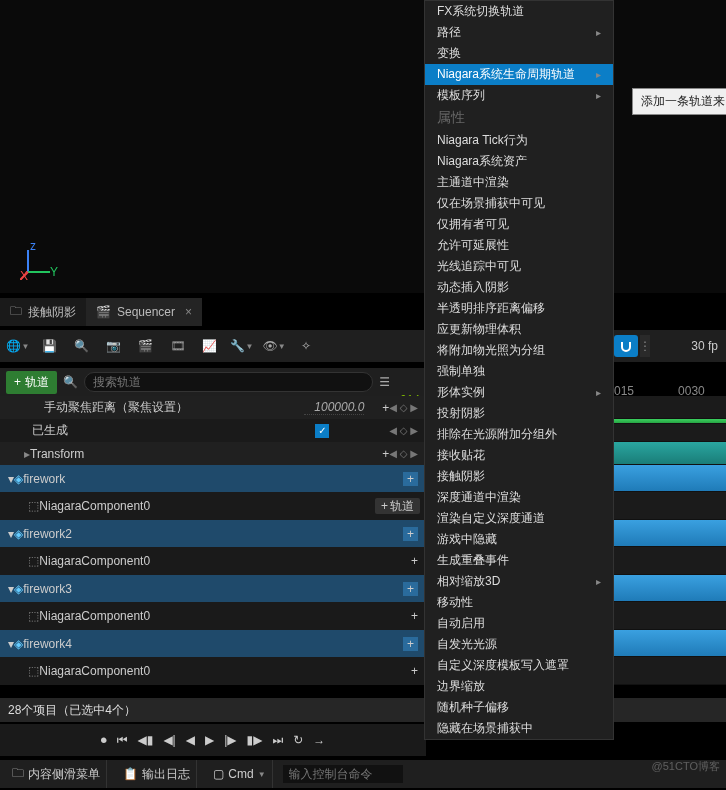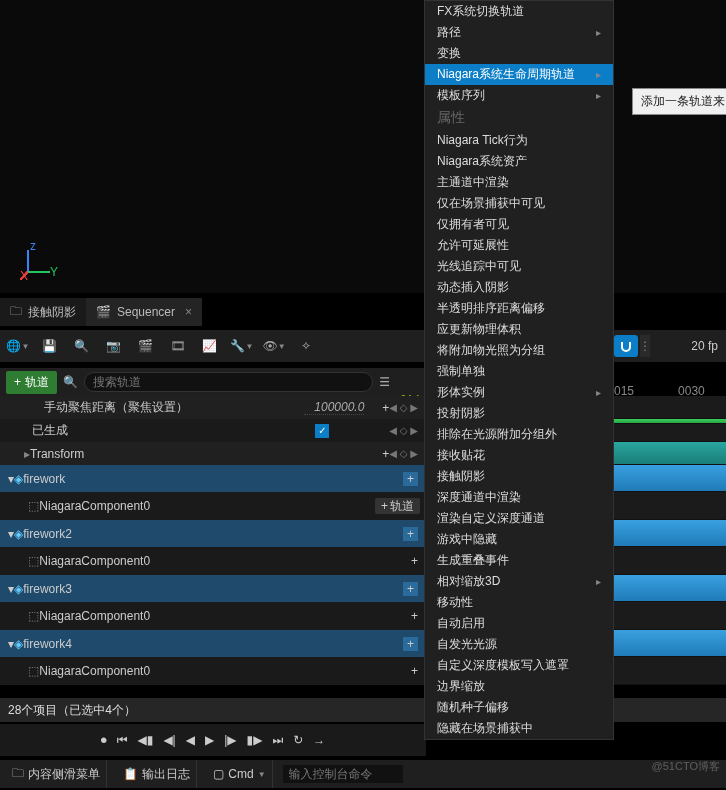--- a/index.html
+++ b/index.html
@@ -92,21 +92,21 @@
   <span class="tool-ic">📈</span>
   <span class="tool-ic">🔧<span class="arrow-d">▼</span></span>
   <span class="tool-ic">👁<span class="arrow-d">▼</span></span>
   <span class="tool-ic">✧</span>
   <div class="snap-btn">
     <svg width="14" height="14" viewBox="0 0 14 14">
         <path d="M3 3v5a4 4 0 008 0V3" fill="none" stroke="#fff" stroke-width="2"></path>
       </svg>
   </div>
   <div class="snap-opt">⋮</div>
-  <span class="fps">20 fp</span>
+  <span class="fps">30 fp</span>
 </div>
 
 <div class="searchbar">
   <div class="btn-track">
     <span>+</span>
     <span>轨道</span>
   </div>
   <span class="srch-ic">🔍</span>
   <input class="srch-in" placeholder="搜索轨道" style="">
   <span class="filter-ic">☰</span>

